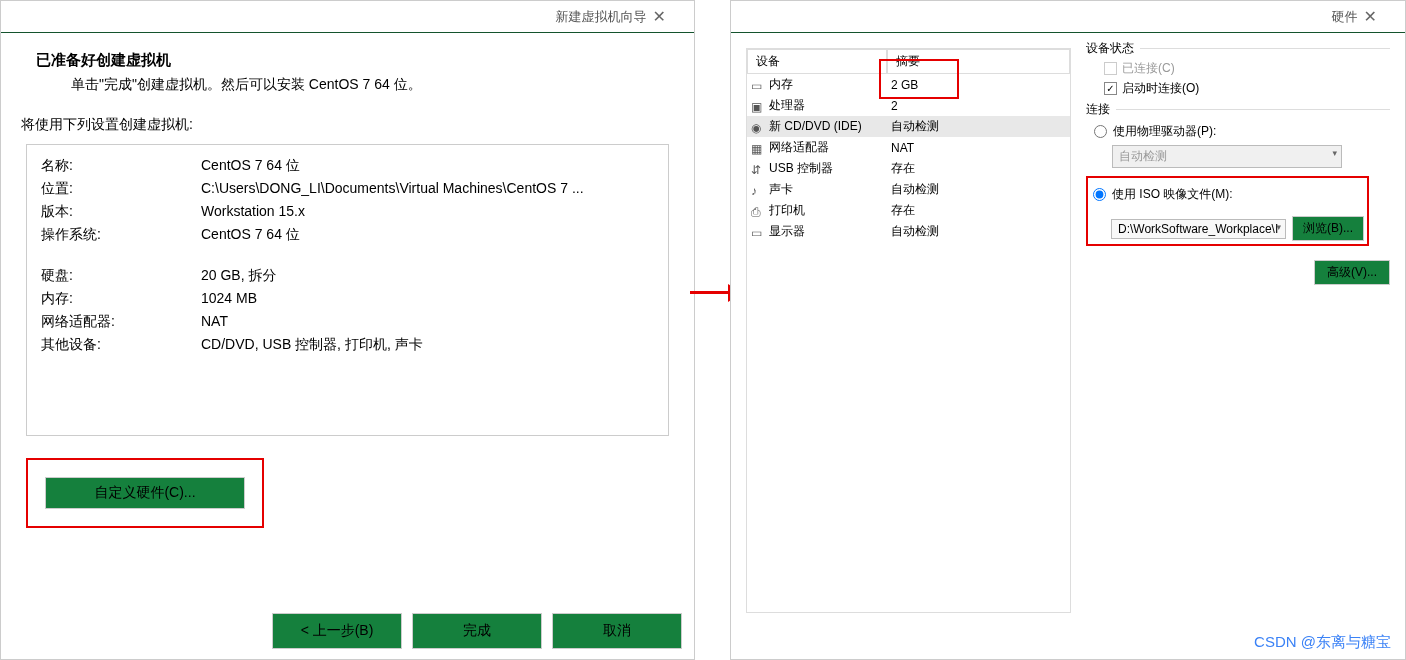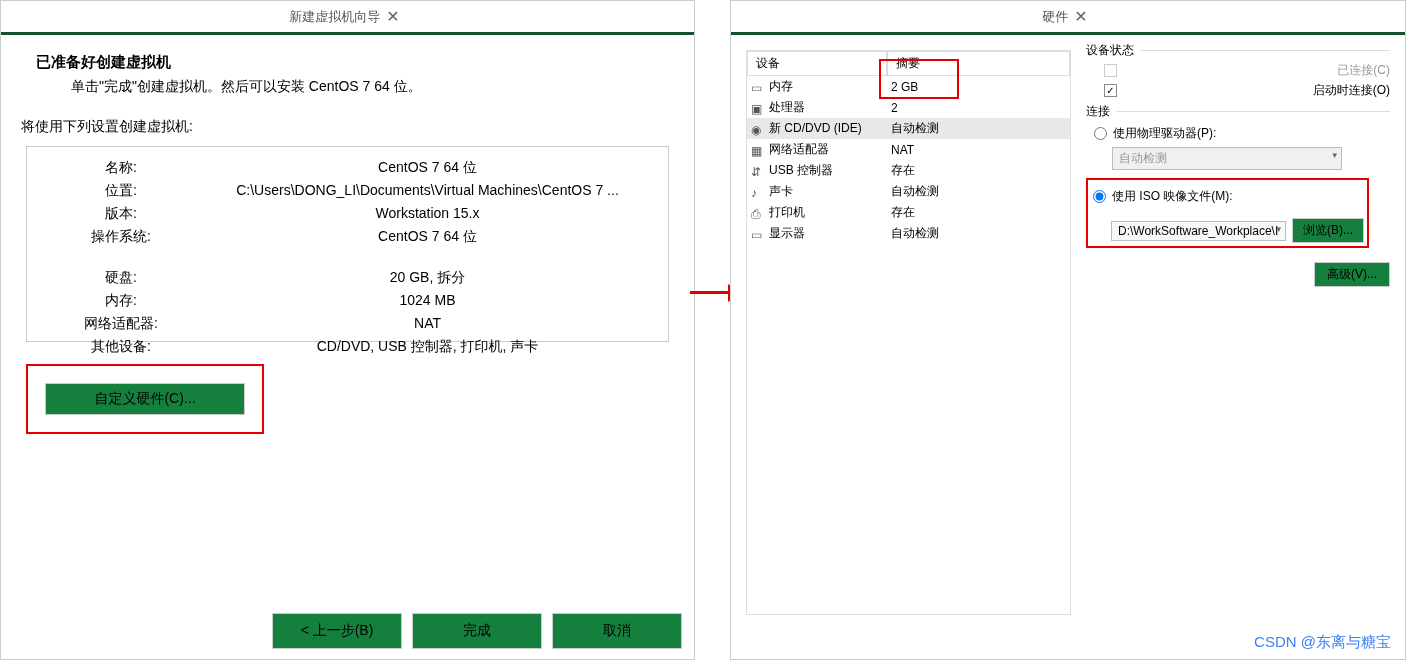--- a/index.html
+++ b/index.html
@@ -9,32 +9,31 @@
       background: #fff;
       width: 1406px;
       height: 660px;
       position: relative;
       color: #000;
     }
     .dialog { position: absolute; background: #fff; border: 1px solid #ccc; }
     .dialog-left { left: 0; top: 0; width: 695px; height: 660px; }
     .dialog-right { left: 730px; top: 0; width: 676px; height: 660px; }
     .titlebar {
-      display: flex; justify-content: center; align-items: center;
-      padding: 6px 22px; font-size: 13px; color: #555; border-bottom: 3px solid #14532d;
+      display: flex; justify-content: flex-end; align-items: center;
+      padding: 6px 22px; font-size: 13px; color: #555; border-bottom: 1px solid #14532d;
     }
     .close-x { font-size: 16px; color: #666; cursor: pointer; padding: 0 6px; }
     .left-body { padding: 18px 25px 0 25px; }
     .heading { font-weight: bold; font-size: 15px; margin-bottom: 6px; padding-left: 10px; }
     .subheading { font-size: 14px; padding-left: 45px; margin-bottom: 22px; }
     .desc { font-size: 14px; margin-bottom: 10px; margin-left: -5px; margin-top: 12px; }
     .info-box {
-      border: 1px solid #ccc; padding: 12px 14px; height: 196px;
+      border: 1px solid #ccc; padding: 12px 14px; height: 292px;
       font-size: 14px;
-      text-align: center;
     }
     .info-row { display: flex; margin-bottom: 5px; }
     .info-label { width: 160px; }
     .info-value { flex: 1; white-space: nowrap; overflow: hidden; text-overflow: ellipsis; }
     .gap { height: 18px; }
     .btn {
       background: #15803d; border: 1px solid #ccc; padding: 6px 14px;
       font-size: 14px; cursor: pointer; font-family: inherit;
     }
     .custom-hw-wrap {
@@ -63,21 +62,21 @@
     .hw-icon { width: 14px; height: 12px; display: inline-block; color: #555; }
     .red-box-summary {
       position: absolute;
       border: 2px solid #e50000;
       left: 879px; top: 59px; width: 80px; height: 40px;
       pointer-events: none;
     }
     .hw-right { flex: 1; font-size: 12px; }
     .fieldset { border: none; margin-bottom: 12px; border-top: 1px solid #ddd; padding-top: 8px; position: relative; }
     .fieldset-title { position: absolute; top: -9px; left: 0; background: #fff; padding-right: 6px; font-size: 12px; }
-    .chk-row { display: flex; align-items: center; gap: 5px; margin: 3px 0 3px 18px; justify-content: space-between; }
+    .chk-row { display: flex; align-items: center; gap: 5px; margin: 3px 0 3px 18px; }
     .chk { width: 13px; height: 13px; border: 1px solid #888; display: inline-flex; align-items: center; justify-content: center; font-size: 10px; }
     .chk.disabled { border-color: #ccc; color: #ccc; }
     .radio-row { display: flex; align-items: center; gap: 6px; margin: 5px 0 5px 8px; }
     input[type=radio] { margin: 0; }
     .combo {
       border: 1px solid #bbb; background: #f8f8f8; padding: 2px 18px 2px 6px;
       font-size: 12px; position: relative; display: inline-block;
     }
     .combo.disabled { color: #999; background: #f0f0f0; }
     .combo::after { content: "▾"; position: absolute; right: 4px; top: 2px; font-size: 9px; color: #666; }

